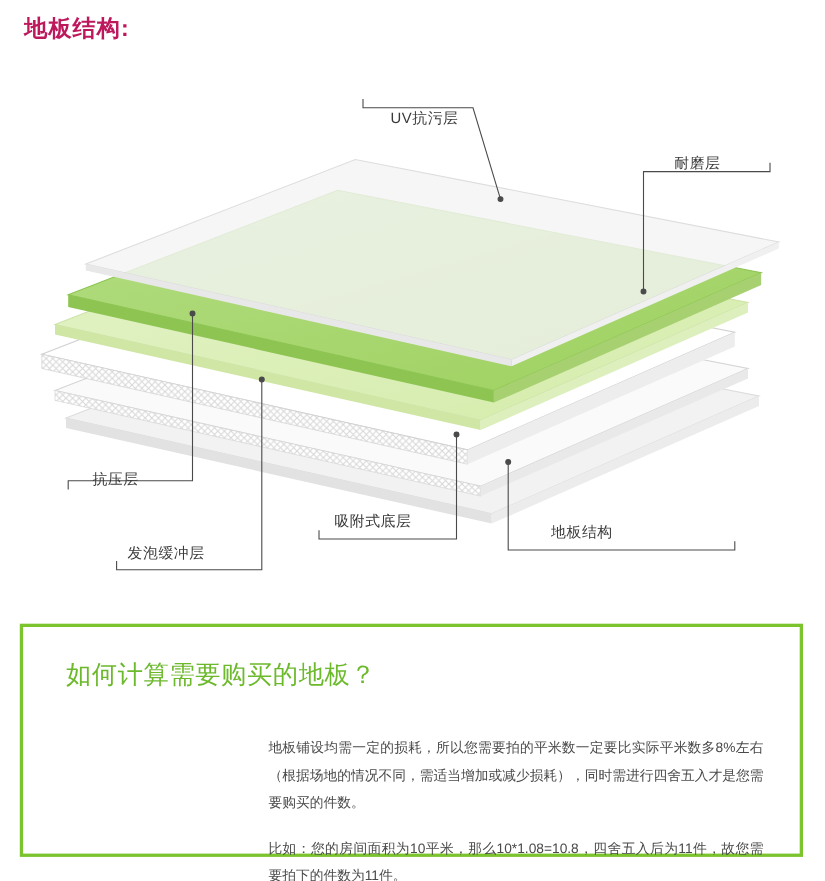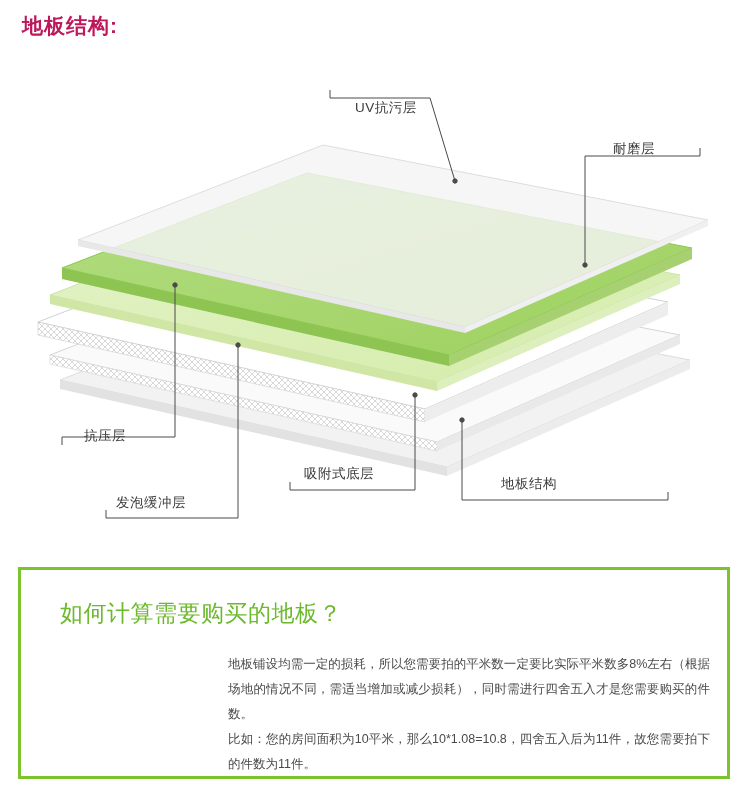--- a/index.html
+++ b/index.html
@@ -71,21 +71,21 @@
     position: absolute;
     left: 228px;
     top: 652px;
     width: 482px;
     font-size: 12.5px;
     line-height: 25px;
     color: #4a4a4a;
     text-align: justify;
   }
   .calc-body p {
-    margin: 0;
+    margin: 16px;
   }
 </style>
 </head>
 <body>
 
 <div class="section-title">地板结构:</div>
 
 <div class="diagram">
   <svg width="750" height="500" viewBox="0 0 750 500" xmlns="http://www.w3.org/2000/svg">
     <defs>

